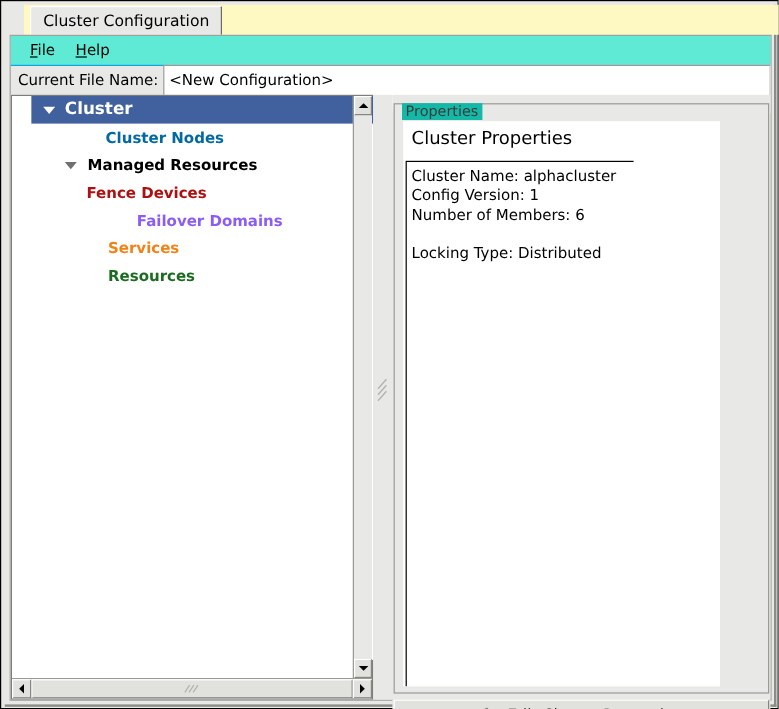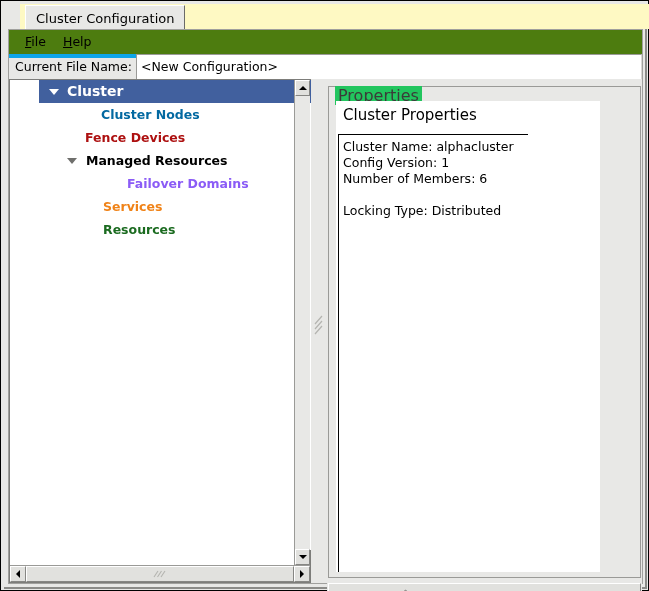--- a/index.html
+++ b/index.html
@@ -75,22 +75,22 @@
     border: 1px solid #a0a09d;
     background: #e8e8e6;
   }
 
   
   .menubar {
     position: absolute;
     left: 0; top: 0;
     width: 633px;
     height: 24px;
-    background: #4d7c0f;
-    border-bottom: 4px solid #0ea5e9;
+    background: #5eead4;
+    border-bottom: 1px solid #0ea5e9;
     text-decoration: underline;
   }
   .menu-item {
     position: absolute;
     top: 4px;
     font-size: 12.5px;
     color: #000000;
     padding: 0 2px;
     white-space: nowrap;
   }
@@ -139,26 +139,25 @@
   .left-pane {
     position: absolute;
     left: 0; top: 0;
     width: 302px; height: 504px;
     box-sizing: border-box;
     border: 1px solid #7d7d7a;
     background: #ffffff;
   }
   .tree-viewport {
     position: absolute;
-    left: 0; top: 0;
+    left: 16px; top: 0;
     width: 285px;
     height: 470px;
     background: #ffffff;
     overflow: hidden;
-    padding-left: 29px;
   }
   .tree-row {
     position: relative;
     height: 23px;
     line-height: 23px;
     white-space: nowrap;
     font-weight: bold;
     font-size: 12.5px;
   }
   .tree-row.selected {
@@ -302,23 +301,23 @@
     left: 1px; top: 7px;
     width: 313px;
     height: 492px;
     box-sizing: border-box;
     border: 1px solid #9a9a97;
     background: transparent;
   }
   .border-title {
     position: absolute;
     left: 6px; top: -1px;
-    background: #22c55e;
+    background: #14b8a6;
     padding: 0 3px;
-    font-size: 16px;
+    font-size: 12px;
     color: #3b3b39;
     white-space: nowrap;
   }
   .props-white {
     position: absolute;
     left: 7px; top: 14px;
     width: 264px;
     height: 471px;
     background: #ffffff;
     box-sizing: border-box;
@@ -414,25 +413,25 @@
           <div class="left-pane">
             <div class="tree-viewport" id="tree-viewport">
                 <div class="tree-row selected" style="background: rgb(65, 96, 158);">
                   <span class="tree-expander tri-white" style="left: 10px;"></span>
                   <span class="tree-label" style="left: 28px; color: rgb(255, 255, 255);">Cluster</span>
                 </div>
                 <div class="tree-row">
                   <span class="tree-label" style="left: 62px; color: #0369a1;">Cluster Nodes</span>
                 </div>
                 <div class="tree-row">
-                  <span class="tree-label" style="left: 46px; color: rgb(173, 16, 16);">Fence Devices</span>
-                </div>
-                <div class="tree-row">
                   <span class="tree-expander tri-dark" style="left: 28px;"></span>
                   <span class="tree-label" style="left: 47px; color: rgb(0, 0, 0);">Managed Resources</span>
+                </div>
+                <div class="tree-row">
+                  <span class="tree-label" style="left: 46px; color: rgb(173, 16, 16);">Fence Devices</span>
                 </div>
                 <div class="tree-row">
                   <span class="tree-label" style="left: 64px; color: #8b5cf6; margin-left: 24px;">Failover Domains</span>
                 </div>
                 <div class="tree-row">
                   <span class="tree-label" style="left: 64px; color: rgb(240, 131, 24);">Services</span>
                 </div>
                 <div class="tree-row">
                   <span class="tree-label" style="left: 64px; color: rgb(27, 107, 32);">Resources</span>
                 </div>

